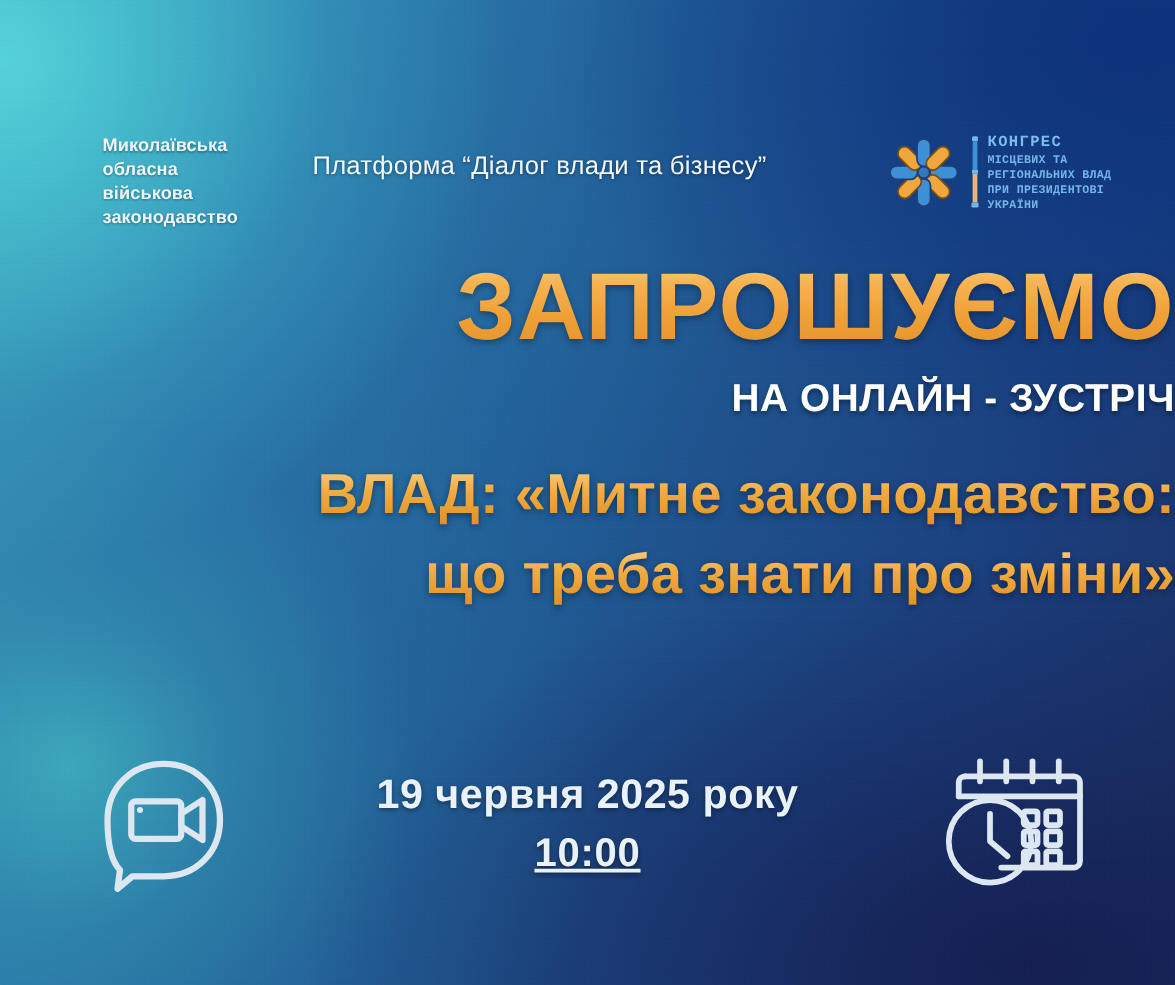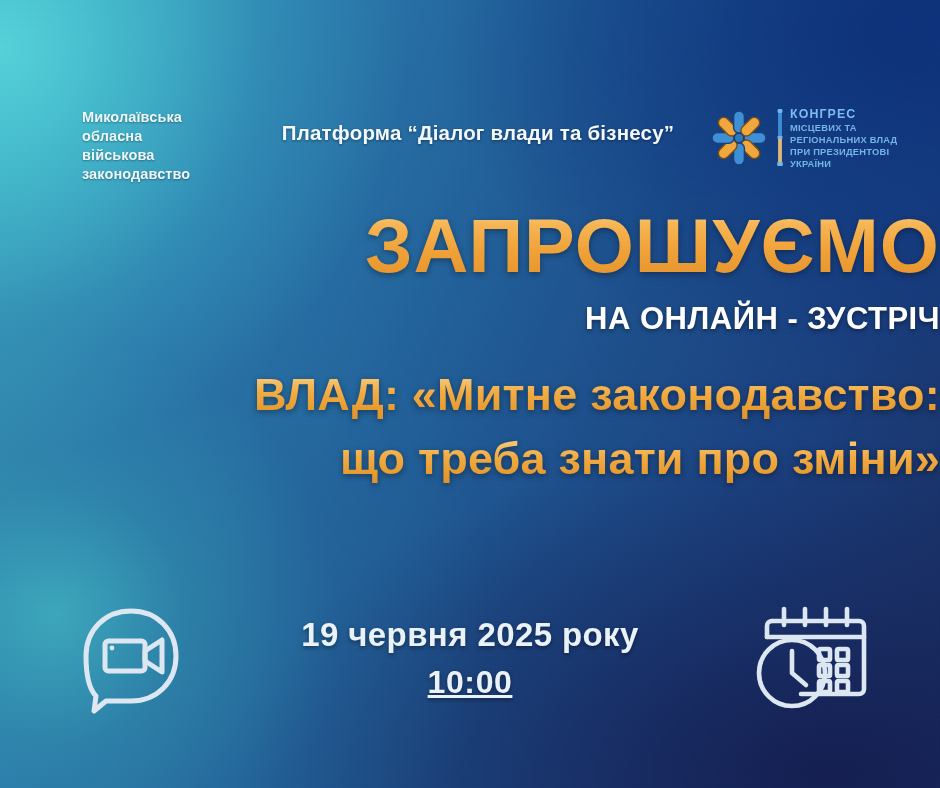--- a/index.html
+++ b/index.html
@@ -44,27 +44,26 @@
     top: 108px;
     color: #eef7fb;
     font-size: 14.5px;
     font-weight: bold;
     line-height: 1.32;
     letter-spacing: 0.1px;
     text-shadow: 0 1px 2px rgba(0,0,0,0.35);
   }
   .platform-title {
     position: absolute;
-    left: 262px;
+    left: 250px;
     top: 121px;
     width: 432px;
-    text-align: center;
     color: #f2f8fc;
     font-size: 20.5px;
-    font-weight: bold;
+    font-weight: normal;
     letter-spacing: 0.2px;
     text-shadow: 0 1px 3px rgba(0,0,0,0.4);
   }
   .congress-logo {
     position: absolute;
     left: 708px;
     top: 106px;
     display: flex;
     align-items: center;
     gap: 4px;
@@ -72,20 +71,21 @@
   .congress-mark { flex: 0 0 auto; }
   .congress-divider { flex: 0 0 auto; }
   .congress-text {
     color: #74b4e8;
     font-size: 9.3px;
     font-weight: bold;
     line-height: 1.30;
     letter-spacing: 0.25px;
     text-transform: uppercase;
     white-space: nowrap;
+    font-family: Liberation Mono, monospace;
   }
   .congress-text .ct-main {
     font-size: 12.4px;
     letter-spacing: 1.1px;
     color: #7cbcf0;
   }
 
   
   .headline-stack {
     position: absolute;

